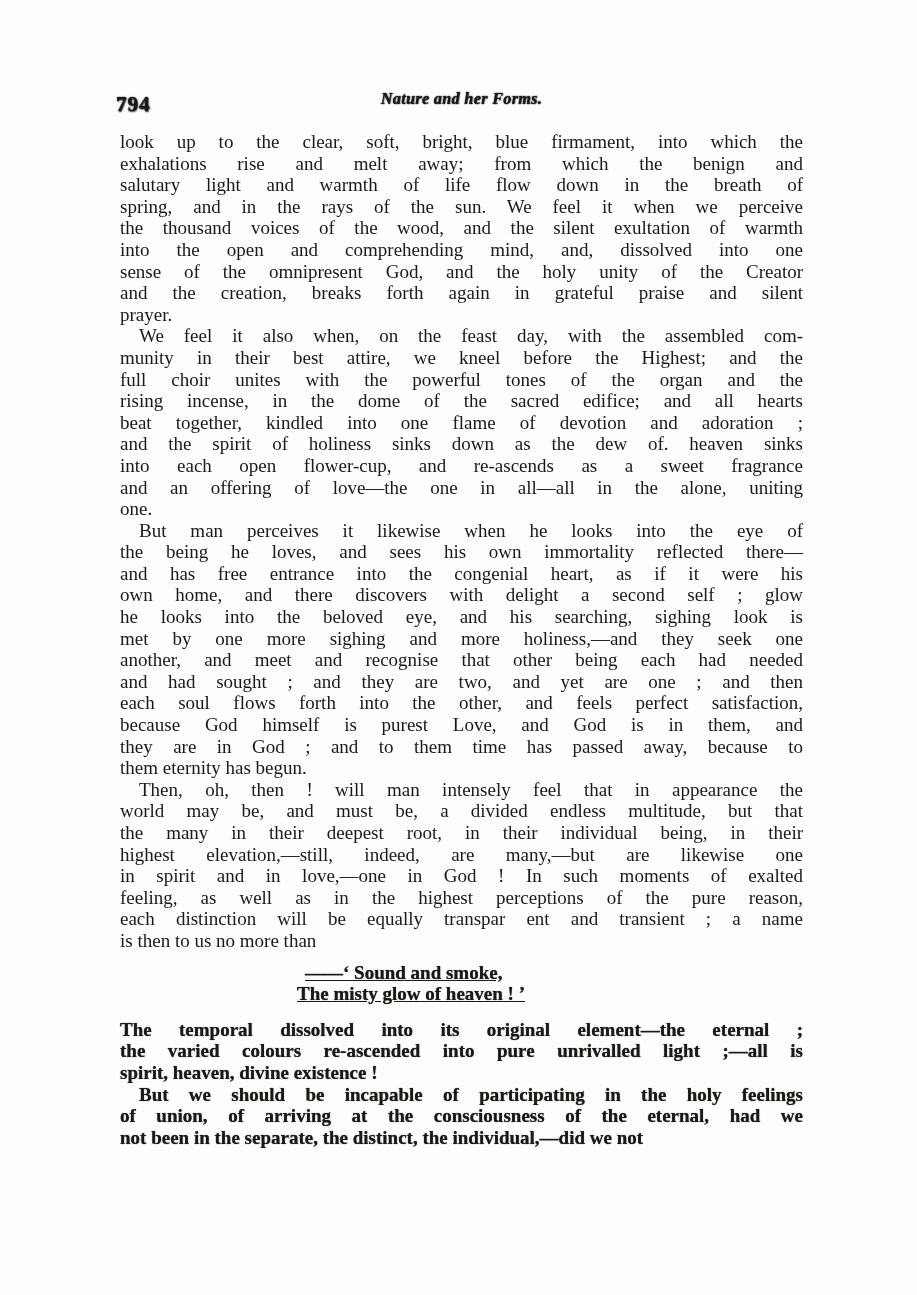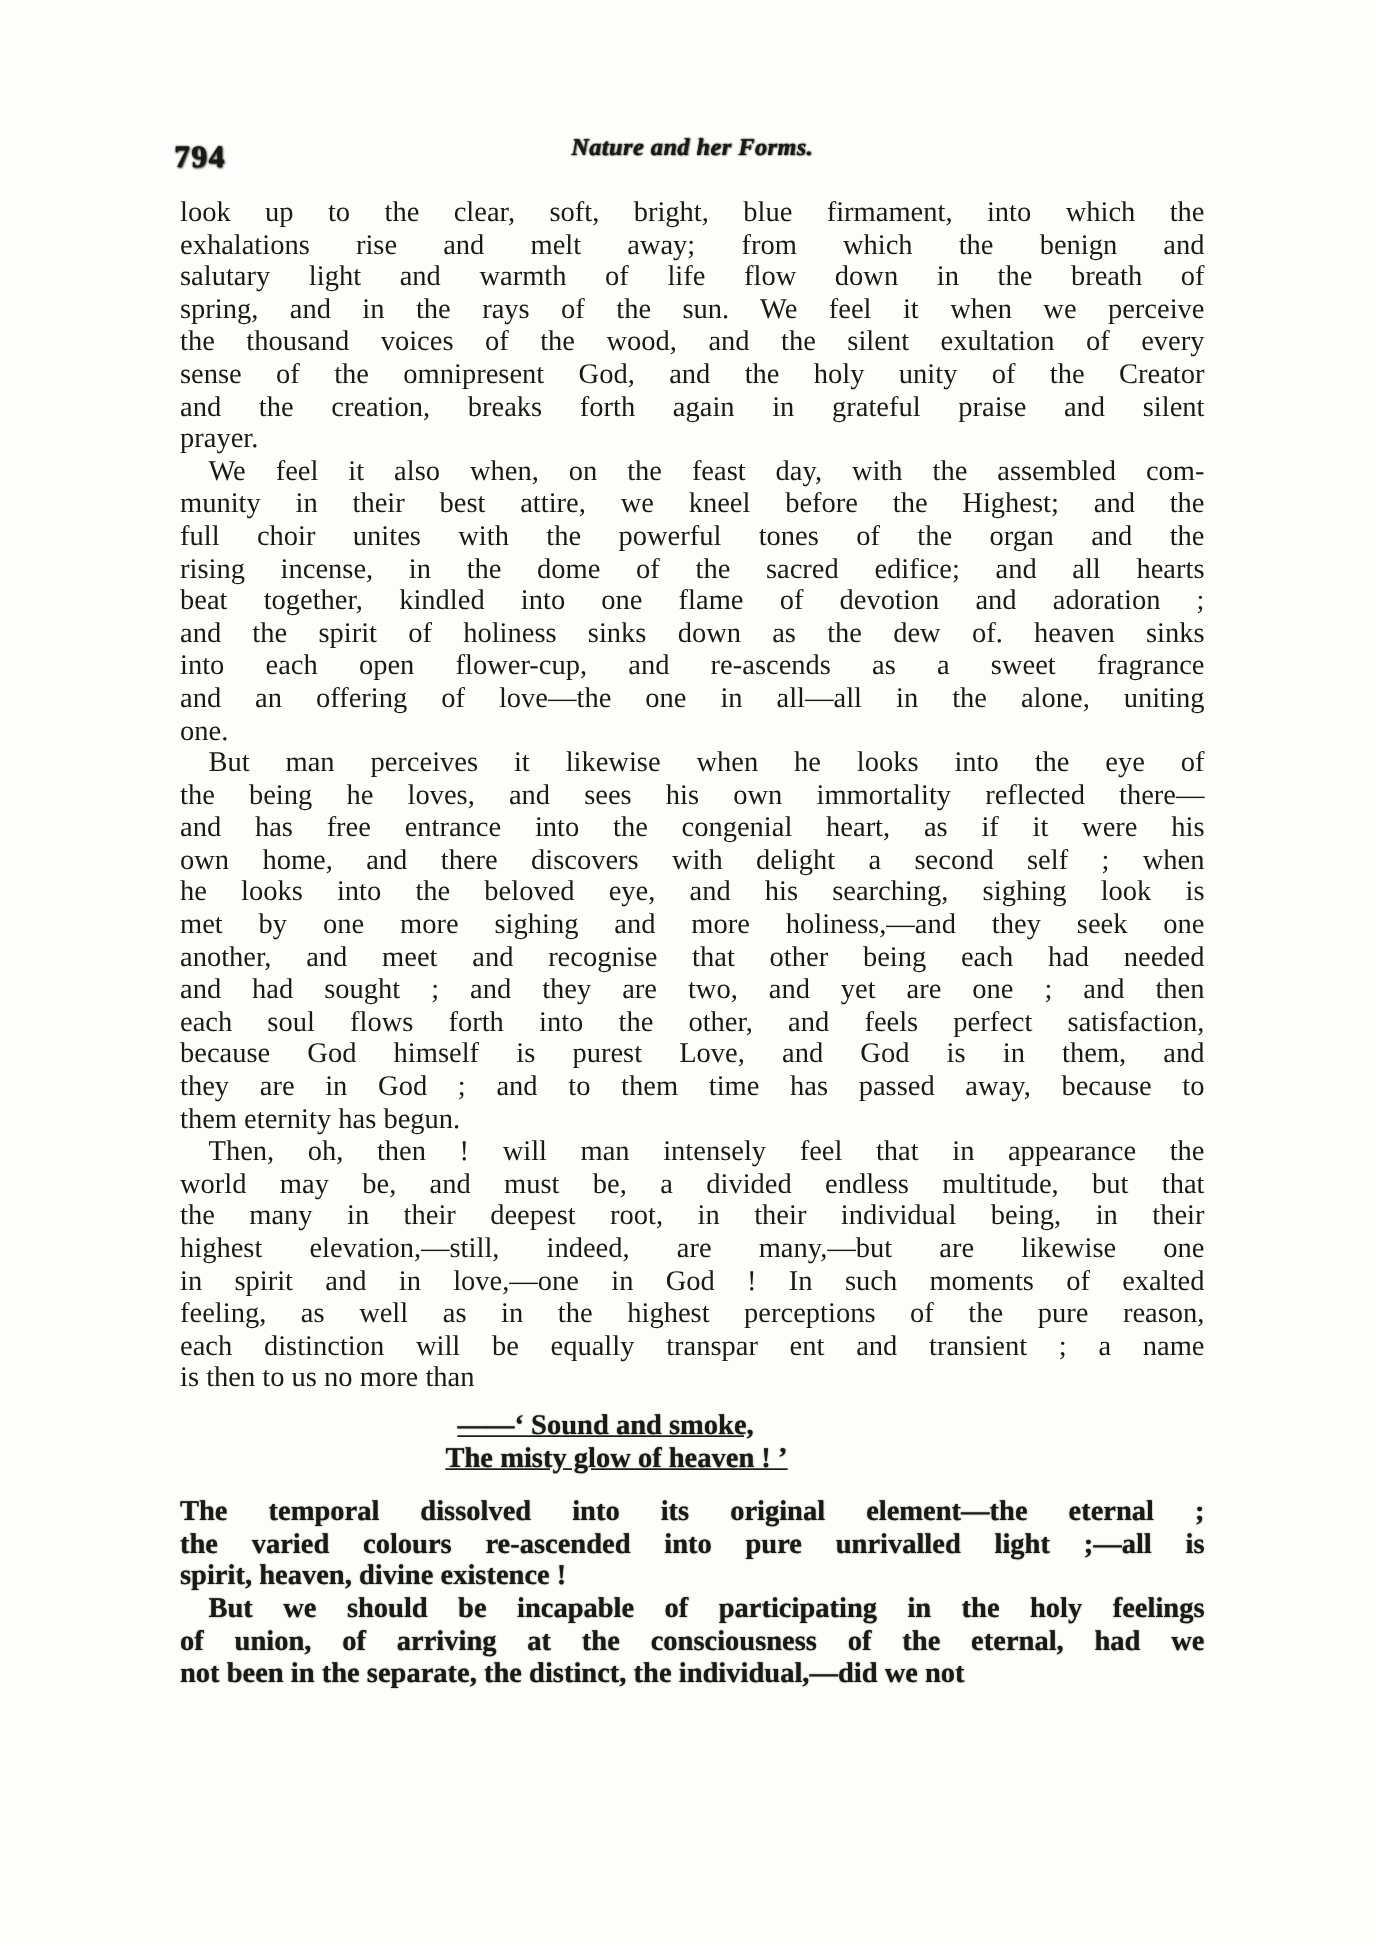--- a/index.html
+++ b/index.html
@@ -76,41 +76,42 @@
   <div class="header">
     <span class="page-num">794</span>
     <span class="running-title">Nature and her Forms.</span>
   </div>
   <div class="body-text" id="body-text">
       <div class="paragraph">
         <div class="line">look up to the clear, soft, bright, blue firmament, into which the</div>
         <div class="line">exhalations rise and melt away; from which the benign and</div>
         <div class="line">salutary light and warmth of life flow down in the breath of</div>
         <div class="line">spring, and in the rays of the sun.  We feel it when we perceive</div>
-        <div class="line">the thousand voices of the wood, and the silent exultation of every</div>
+        <div class="line">the thousand voices of the wood, and the silent exultation of warmth</div>
+        <div class="line">into the open and comprehending mind, and, dissolved into one</div>
         <div class="line">sense of the omnipresent God, and the holy unity of the Creator</div>
         <div class="line">and the creation, breaks forth again in grateful praise and silent</div>
         <div class="line last">prayer.</div>
       </div>
       <div class="paragraph">
         <div class="line indent">We feel it also when, on the feast day, with the assembled com-</div>
         <div class="line">munity in their best attire, we kneel before the Highest; and the</div>
         <div class="line">full choir unites with the powerful tones of the organ and the</div>
         <div class="line">rising incense, in the dome of the sacred edifice; and all hearts</div>
         <div class="line">beat together, kindled into one flame of devotion and adoration ;</div>
         <div class="line">and the spirit of holiness sinks down as the dew of. heaven sinks</div>
         <div class="line">into each open flower-cup, and re-ascends as a sweet fragrance</div>
         <div class="line">and an offering of love—the one in all—all in the alone, uniting</div>
         <div class="line last">one.</div>
       </div>
       <div class="paragraph">
         <div class="line indent">But man perceives it likewise when he looks into the eye of</div>
         <div class="line">the being he loves, and sees his own immortality reflected there—</div>
         <div class="line">and has free entrance into the congenial heart, as if it were his</div>
-        <div class="line">own home, and there discovers with delight a second self ; when</div>
+        <div class="line">own home, and there discovers with delight a second self ; glow</div>
         <div class="line">he looks into the beloved eye, and his searching, sighing look is</div>
         <div class="line">met by one more sighing and more holiness,—and they seek one</div>
         <div class="line">another, and meet and recognise that other being each had needed</div>
         <div class="line">and had sought ; and they are two, and yet are one ; and then</div>
         <div class="line">each soul flows forth into the other, and feels perfect satisfaction,</div>
         <div class="line">because God himself is purest Love, and God is in them, and</div>
         <div class="line">they are in God ; and to them time has passed away, because to</div>
         <div class="line last">them eternity has begun.</div>
       </div>
       <div class="paragraph">

